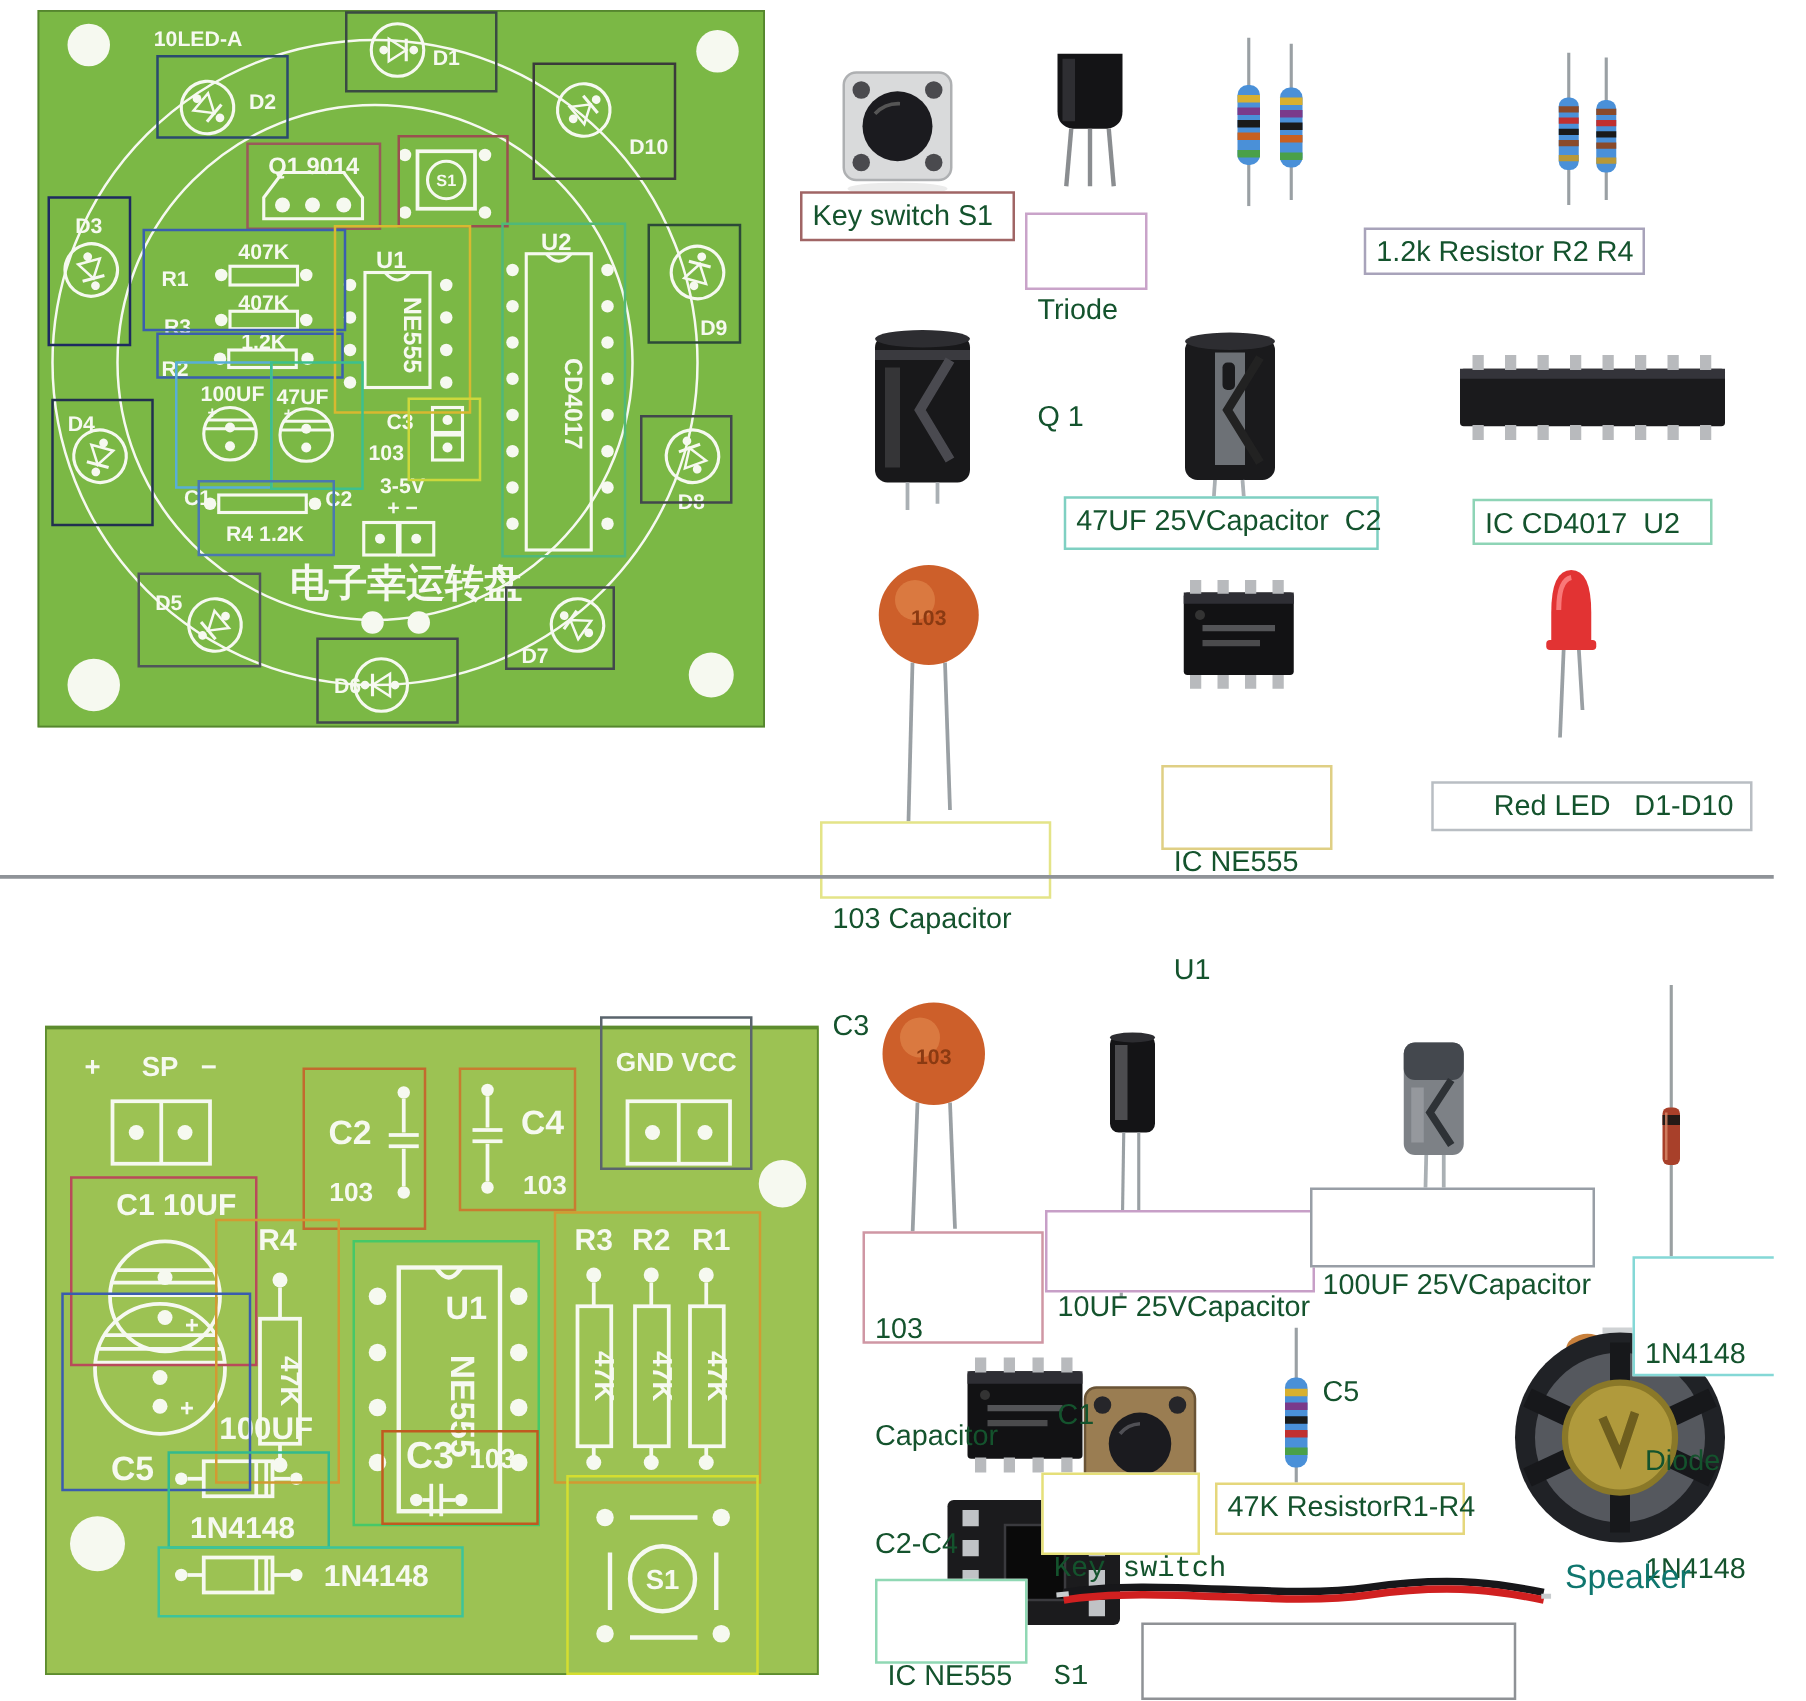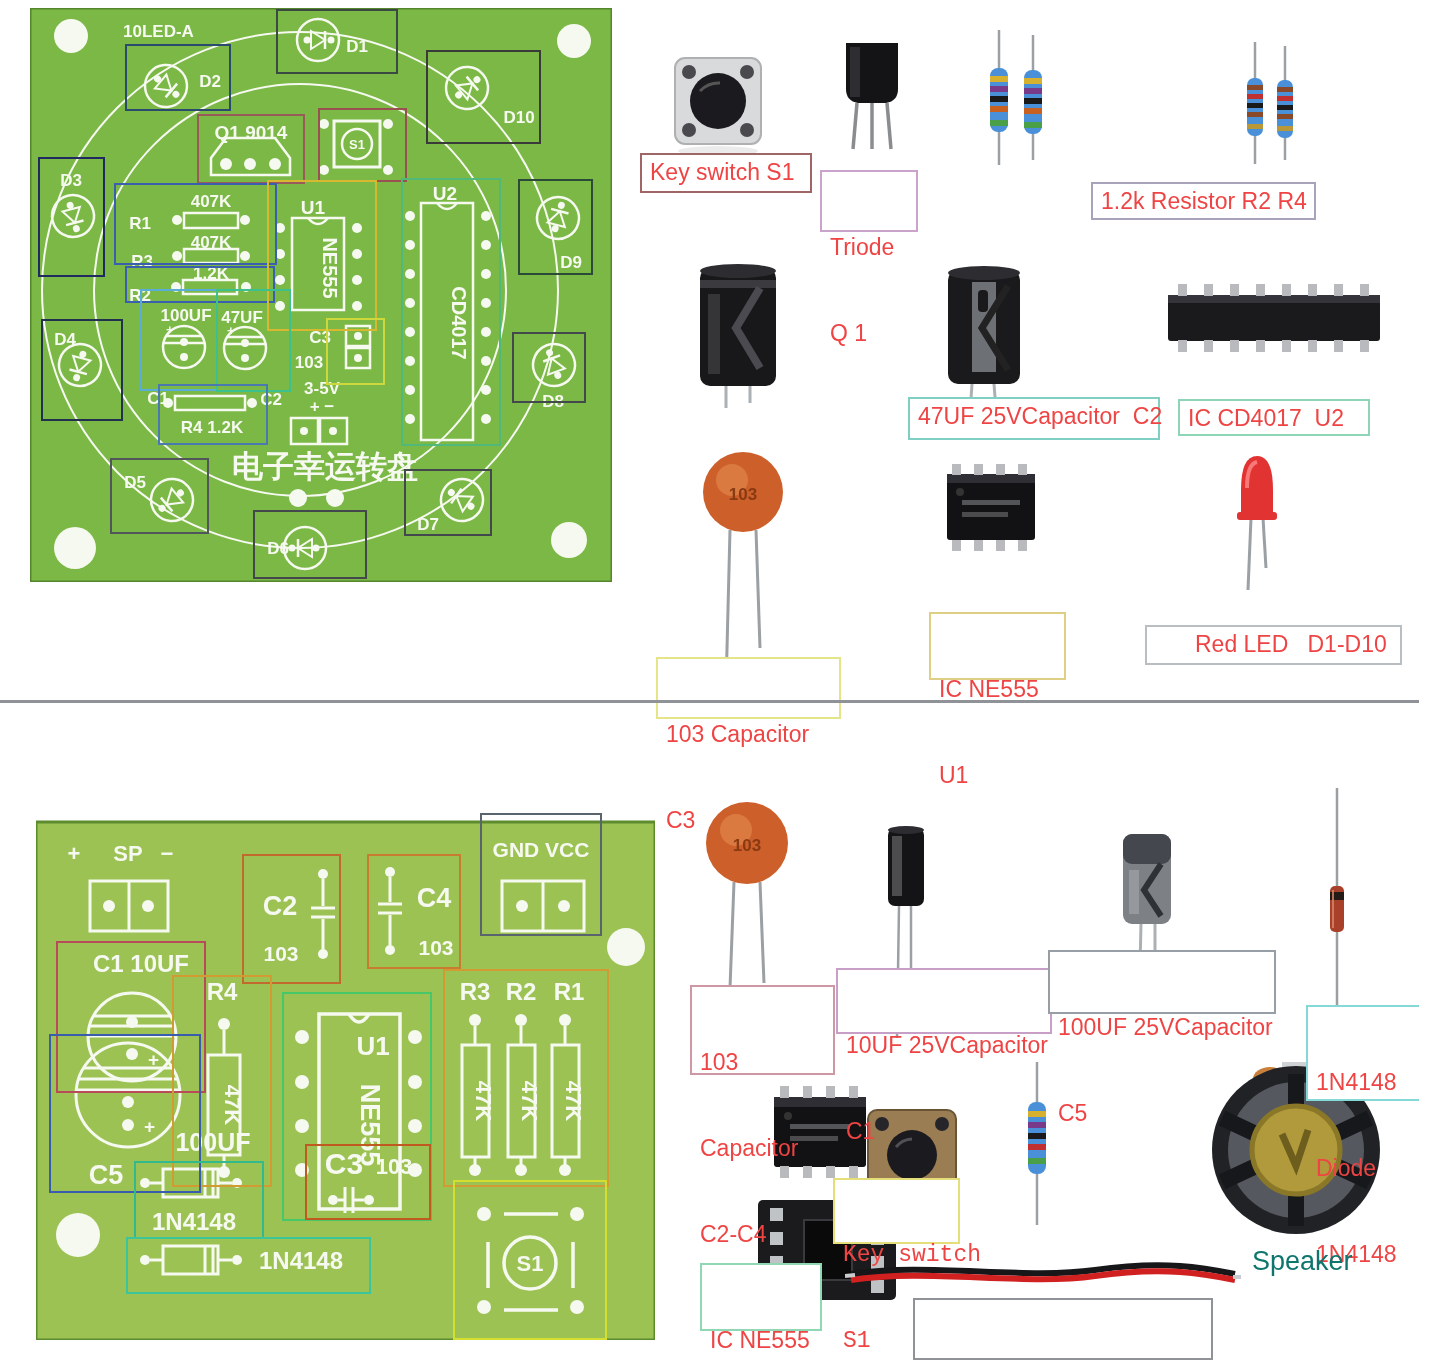--- a/index.html
+++ b/index.html
@@ -1,19 +1,19 @@
 <!DOCTYPE html>
 <html><head>
 <meta charset="utf-8">
 <style>
   html,body{margin:0;padding:0;background:#fff;}
   #stage{position:relative;width:1419px;height:1361px;background:#fff;overflow:hidden;
          font-family:"Liberation Sans",sans-serif;}
   .abs{position:absolute;}
-  .plabel{position:absolute;background:#fff;border:2px solid #999;color:#ef4444;
+  .plabel{position:absolute;background:#fff;border:2px solid #999;color:#14532d;
           font-size:23px;line-height:1.25;padding:3px 8px;white-space:pre;}
   .plain-label{position:absolute;color:#0f766e;font-size:27px;white-space:pre;}
   .divider{position:absolute;left:0;width:1445px;height:3px;}
   svg text.silk{fill:#f6f9f0;font-weight:bold;font-family:"Liberation Sans",sans-serif;}
   svg text.dk{fill:#8a3a12;font-weight:bold;font-family:"Liberation Sans",sans-serif;}
   svg .wln{stroke:#f6f9f0;fill:none;}
   svg .pad{fill:#f6f9f0;}
   svg .ann{fill:none;stroke-width:2px;}
 </style>
 </head>
@@ -338,21 +338,21 @@
     <rect x="7" y="64" width="40" height="8" rx="3" fill="#e23333"></rect>
     <path d="M17,40 Q17,16 27,14" stroke="#ff8a8a" stroke-width="4" fill="none" opacity="0.8"></path>
   </svg>
 
   <div class="plabel" style="left: 640px; top: 153px; width: 152px; height: 30px; border-color: rgb(160, 101, 101);">Key switch S1</div>
   <div class="plabel" style="left: 820px; top: 170px; width: 78px; height: 52px; border-color: rgb(201, 163, 201);">
     <div>Triode</div>
     <div>Q 1</div>
   </div>
   <div class="plabel" style="left: 1091px; top: 182px; width: 205px; height: 28px; border-color: rgb(168, 163, 186);">1.2k Resistor R2 R4</div>
-  <div class="plabel" style="left: 908px; top: 397px; width: 232px; height: 33px; border-color: rgb(127, 208, 194); text-align: right;">47UF 25VCapacitor  C2</div>
+  <div class="plabel" style="left: 851px; top: 397px; width: 232px; height: 33px; border-color: rgb(127, 208, 194); text-align: right;">47UF 25VCapacitor  C2</div>
   <div class="plabel" style="left: 1178px; top: 399px; width: 172px; height: 27px; border-color: rgb(142, 212, 182);">IC CD4017  U2</div>
   <div class="plabel" style="left: 656px; top: 627px; width: 165px; height: 52px; border-color: rgb(228, 228, 136); margin-top: 30px;">
     <div>103 Capacitor</div>
     <div>C3</div>
   </div>
   <div class="plabel" style="left: 929px; top: 612px; width: 117px; height: 58px; border-color: rgb(223, 207, 132);">
     <div>IC NE555</div>
     <div>U1</div>
   </div>
   <div class="plabel" style="left: 1145px; top: 625px; width: 197px; height: 30px; border-color: rgb(185, 190, 195); padding-left: 48px;">Red LED   D1-D10</div>
@@ -669,19 +669,20 @@
     <div>1N4148</div>
   </div>
   <div class="plabel" style="left: 700px; top: 1263px; width: 102px; height: 58px; border-color: rgb(144, 216, 180);">
     <div>IC NE555</div>
     
   </div>
   <div class="plabel" style="left: 833px; top: 1178px; width: 107px; height: 56px; border-color: rgb(229, 223, 121); font-family: Liberation Mono, monospace;">
     <div>Key switch</div>
     <div>S1</div>
   </div>
+  <div class="plabel" style="left: 972px; top: 1186px; width: 180px; height: 32px; border-color: rgb(229, 215, 124);">47K ResistorR1-R4</div>
   <div class="plain-label" style="left:1252px;top:1246px;">Speaker</div>
   <div class="plabel" style="left: 913px; top: 1298px; width: 280px; height: 52px; text-align: center; border-color: rgb(143, 146, 150);">
     <div>Red cable and black cable</div>
     
   </div>
 
 </div>
 
 </body></html>

